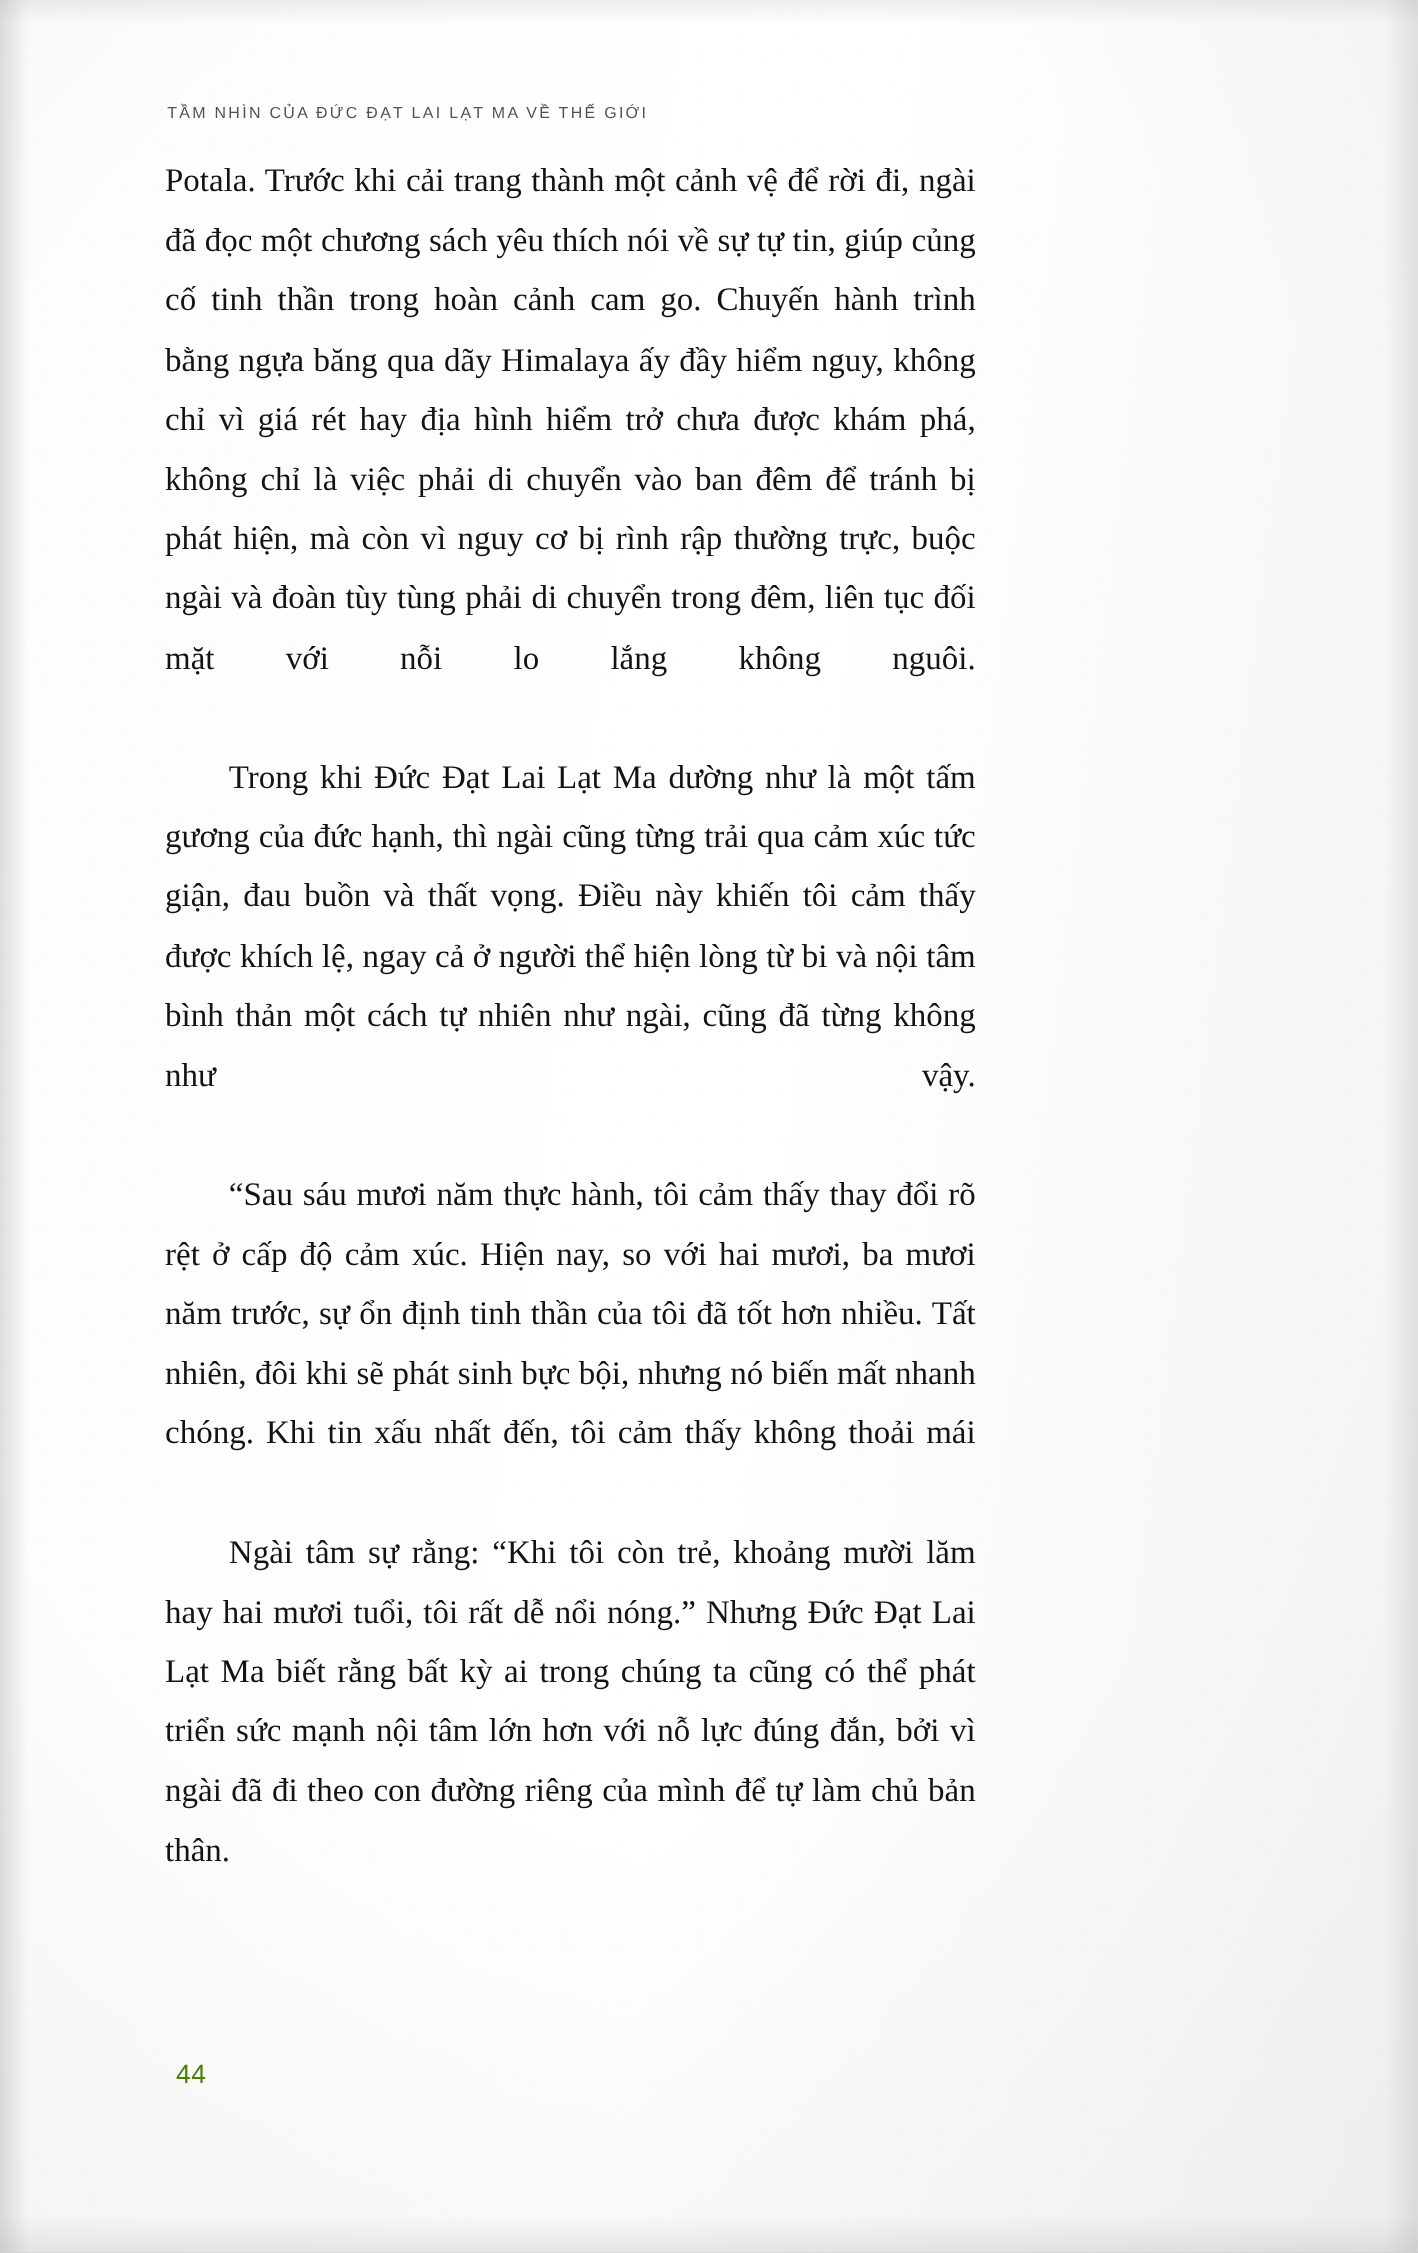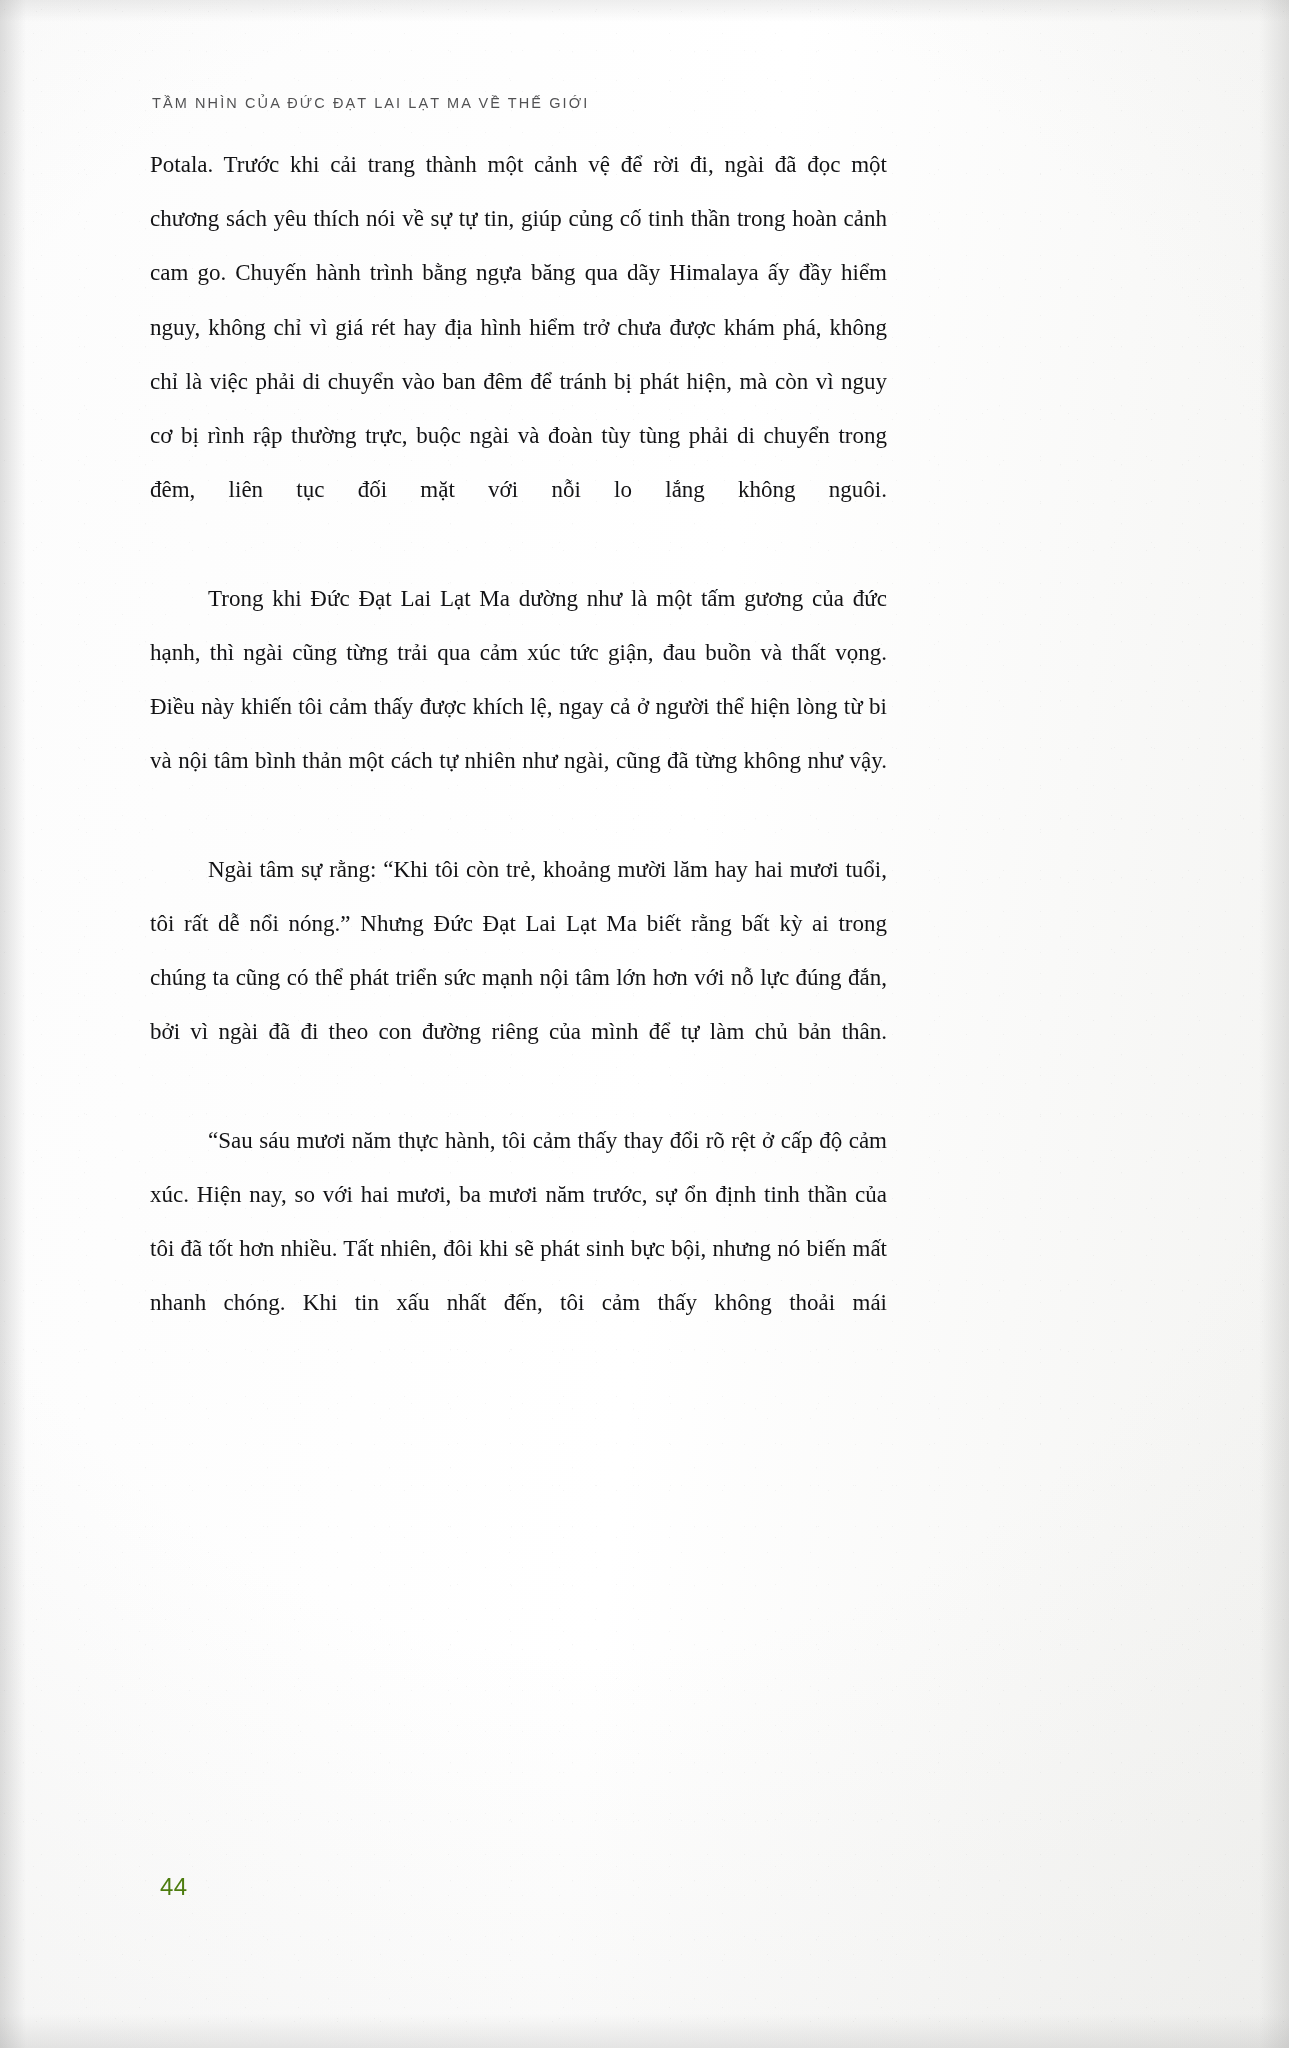--- a/index.html
+++ b/index.html
@@ -99,21 +99,21 @@
   
   .text-block {
     position: absolute;
     left: 150px;
     top: 138px;
     width: 740px;
   }
 
   .para {
     margin: 0 3px 0 0;
-    font-size: 23px;
+    font-size: 30px;
     line-height: 54.2px;
     color: #131315;
     text-align: justify;
     text-justify: inter-word;
     hyphens: none;
     word-spacing: 0.2px;
   }
 
   .para.indent {
     text-indent: 58px;
@@ -178,23 +178,23 @@
 
     <div class="running-head">TẦM NHÌN CỦA ĐỨC ĐẠT LAI LẠT MA VỀ THẾ GIỚI</div>
 
     <div class="text-block">
 
       <p class="para" id="para-1">Potala. Trước khi cải trang thành một cảnh vệ để rời đi, ngài đã đọc một chương sách yêu thích nói về sự tự tin, giúp củng cố tinh thần trong hoàn cảnh cam go. Chuyến hành trình bằng ngựa băng qua dãy Himalaya ấy đầy hiểm nguy, không chỉ vì giá rét hay địa hình hiểm trở chưa được khám phá, không chỉ là việc phải di chuyển vào ban đêm để tránh bị phát hiện, mà còn vì nguy cơ bị rình rập thường trực, buộc ngài và đoàn tùy tùng phải di chuyển trong đêm, liên tục đối mặt với nỗi lo lắng không nguôi.</p>
 
 
       <p class="para indent" id="para-3">Trong khi Đức Đạt Lai Lạt Ma dường như là một tấm gương của đức hạnh, thì ngài cũng từng trải qua cảm xúc tức giận, đau buồn và thất vọng. Điều này khiến tôi cảm thấy được khích lệ, ngay cả ở người thể hiện lòng từ bi và nội tâm bình thản một cách tự nhiên như ngài, cũng đã từng không như vậy.</p>
 
+      <p class="para indent" id="para-5">“Sau sáu mươi năm thực hành, tôi cảm thấy thay đổi rõ rệt ở cấp độ cảm xúc. Hiện nay, so với hai mươi, ba mươi năm trước, sự ổn định tinh thần của tôi đã tốt hơn nhiều. Tất nhiên, đôi khi sẽ phát sinh bực bội, nhưng nó biến mất nhanh chóng. Khi tin xấu nhất đến, tôi cảm thấy không thoải mái</p>
+
       <p class="para indent" id="para-4">Ngài tâm sự rằng: “Khi tôi còn trẻ, khoảng mười lăm hay hai mươi tuổi, tôi rất dễ nổi nóng.” Nhưng Đức Đạt Lai Lạt Ma biết rằng bất kỳ ai trong chúng ta cũng có thể phát triển sức mạnh nội tâm lớn hơn với nỗ lực đúng đắn, bởi vì ngài đã đi theo con đường riêng của mình để tự làm chủ bản thân.</p>
-
-      <p class="para indent" id="para-5">“Sau sáu mươi năm thực hành, tôi cảm thấy thay đổi rõ rệt ở cấp độ cảm xúc. Hiện nay, so với hai mươi, ba mươi năm trước, sự ổn định tinh thần của tôi đã tốt hơn nhiều. Tất nhiên, đôi khi sẽ phát sinh bực bội, nhưng nó biến mất nhanh chóng. Khi tin xấu nhất đến, tôi cảm thấy không thoải mái</p>
 
     </div>
 
     <div class="folio">44</div>
 
   </div>
 
   <div class="speckle"></div>
 </div>
 

